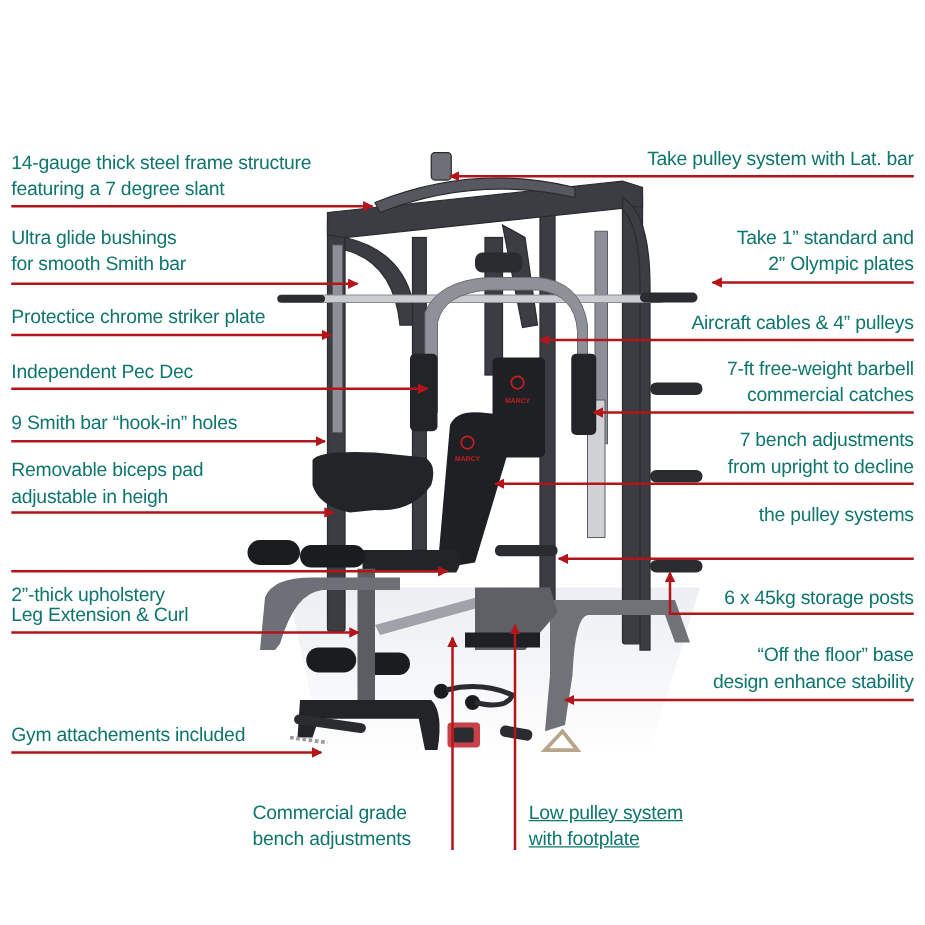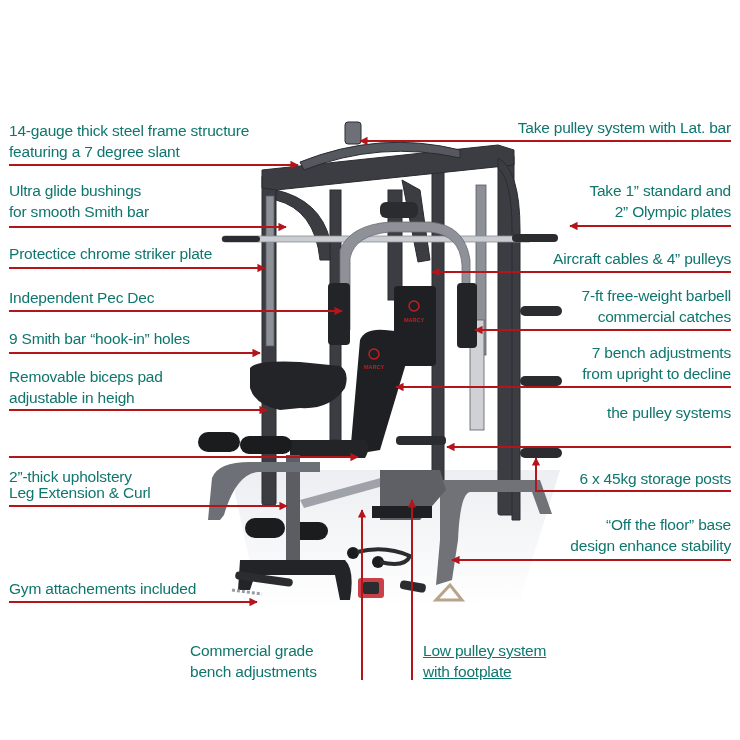--- a/index.html
+++ b/index.html
@@ -203,20 +203,20 @@
   <span>the pulley systems</span>
 </div>
 <div class="label right" style="right:9px;top:468px;">
   <span>6 x 45kg storage posts</span>
 </div>
 <div class="label right" style="right:9px;top:514px;">
   <span>“Off the floor” base</span>
   <span>design enhance stability</span>
 </div>
 
-<div class="label" style="left:190px;top:640px;">
+<div class="label" style="left:202px;top:640px;">
   <span>Commercial grade</span>
   <span>bench adjustments</span>
 </div>
 <div class="label" style="left:423px;top:640px;text-decoration:underline;">
   <span>Low pulley system</span>
   <span>with footplate</span>
 </div>
 
 </body></html>

